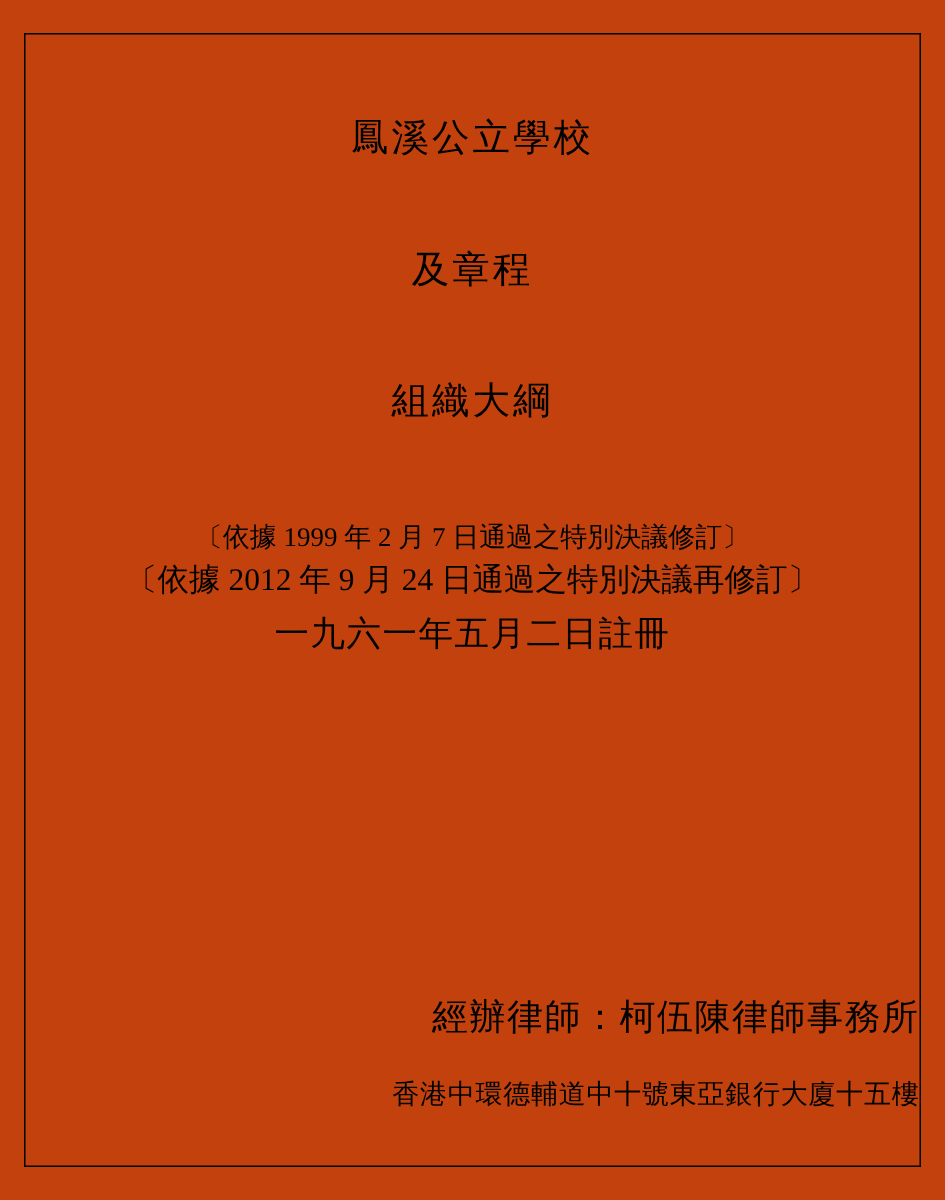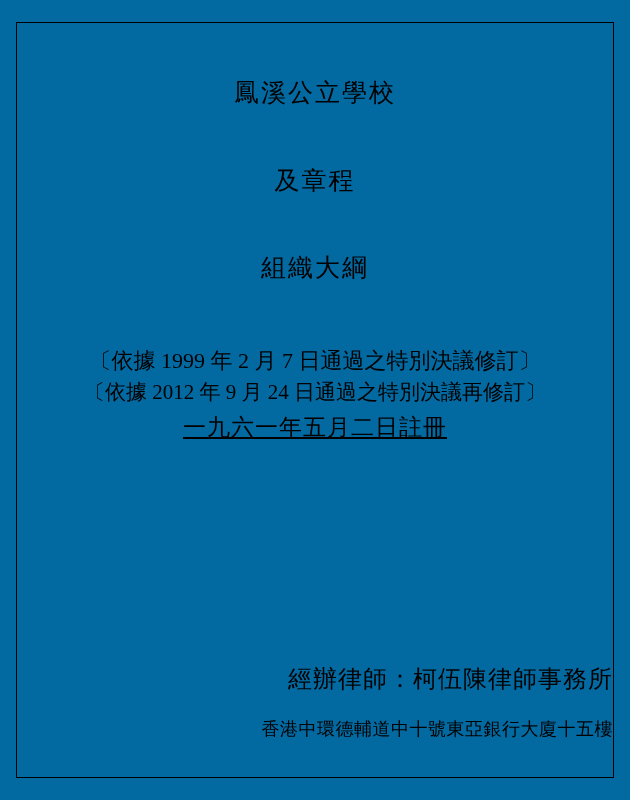--- a/index.html
+++ b/index.html
@@ -11,21 +11,21 @@
     width: 630px;
     height: 800px;
     font-family: "Liberation Serif", "DejaVu Serif", serif;
     color: #000000;
   }
   .page {
     position: relative;
     width: 630px;
     height: 800px;
     box-sizing: border-box;
-    background: #0369a1;
+    background: #c2410c;
   }
   .page-border {
     position: absolute;
     left: 16px;
     top: 22px;
     width: 598px;
     height: 756px;
     border: 1px solid #000000;
     box-sizing: border-box;
   }
@@ -49,33 +49,32 @@
   }
   .t1 { margin-top: 55px; }
   .t2 { margin-top: 57px; }
   .t3 { margin-top: 58px; }
 
   .amend-block {
     text-align: center;
     margin-top: 62px;
   }
   .amend-line {
-    font-size: 22px;
+    font-size: 18px;
     line-height: 1.45;
     white-space: nowrap;
   }
   .amend-line.small {
     font-size: 21px;
   }
   .reg-line {
     font-size: 23px;
     line-height: 1.45;
     letter-spacing: 1px;
     margin-top: 4px;
-    text-decoration: underline;
   }
 
   .footer-block {
     position: absolute;
     left: 0;
     right: 0;
     bottom: 36px;
     text-align: right;
   }
   .solicitor {

